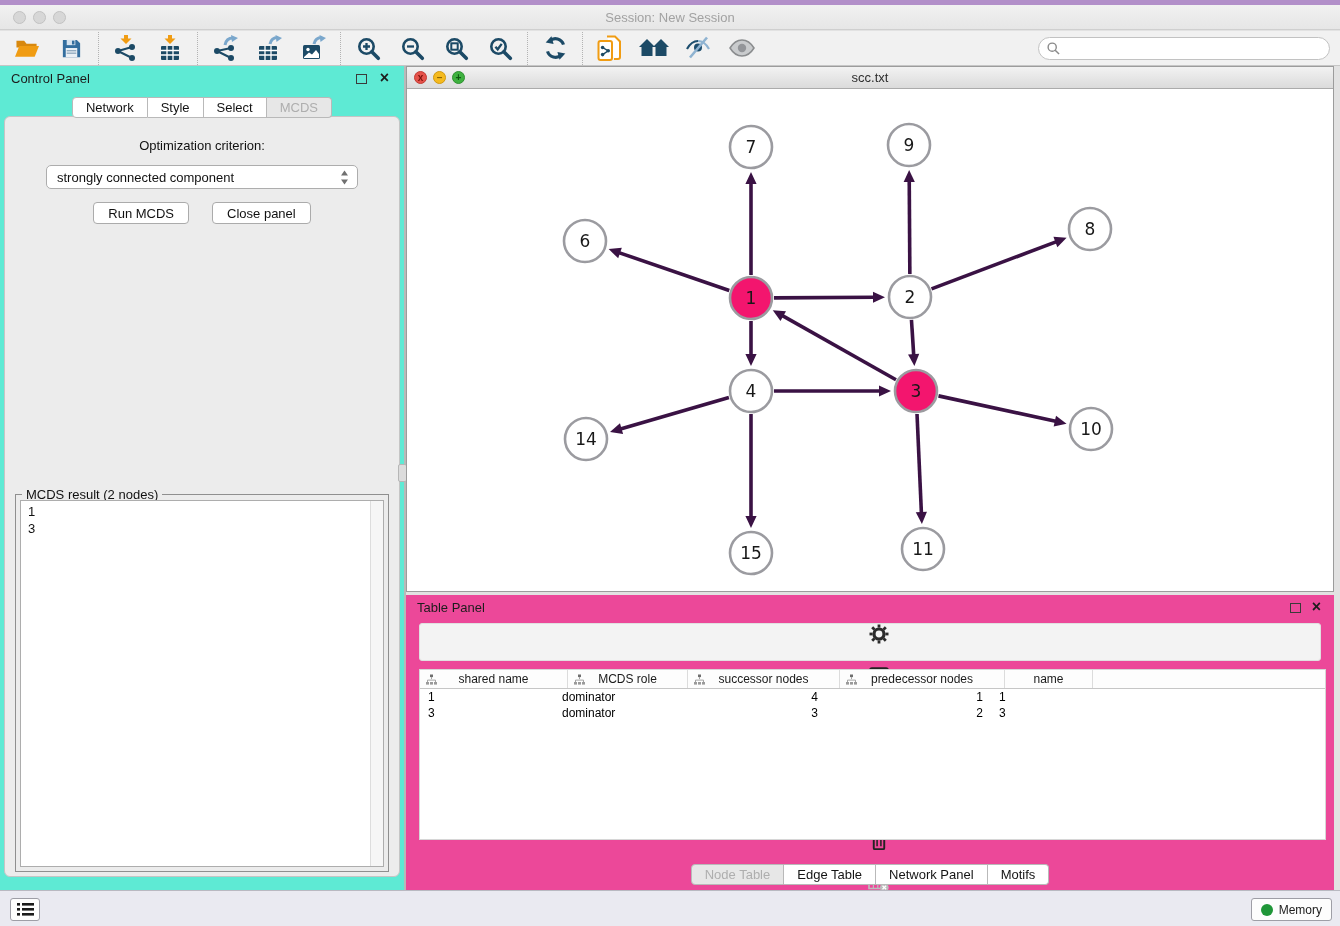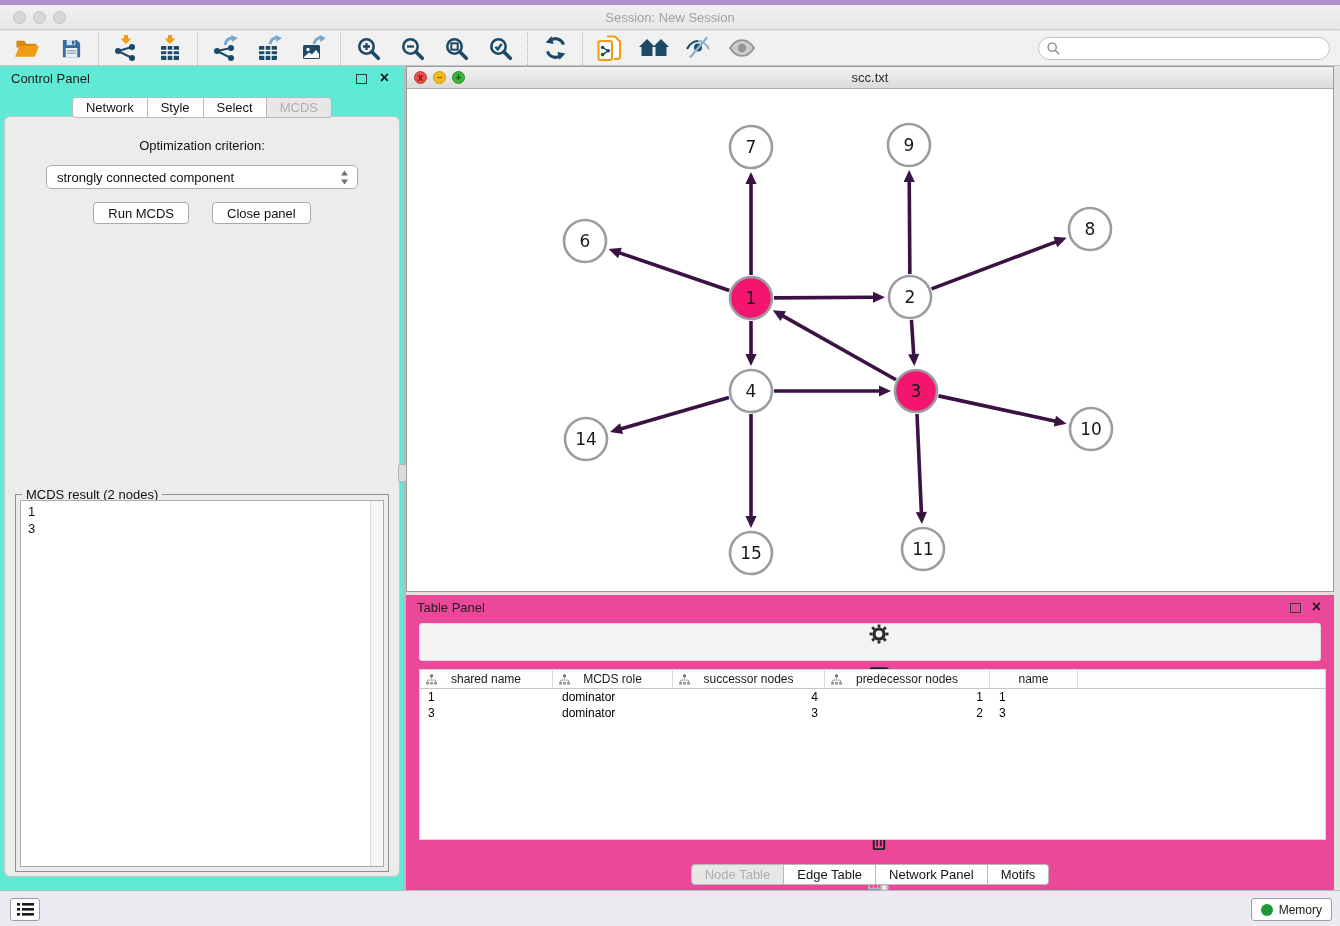--- a/index.html
+++ b/index.html
@@ -75,21 +75,21 @@
   .tpanel .float-icon { right:33px; } .tpanel .close-icon { right:13px; }
   .tp-toolbar { margin:4px 13px 0 13px; height:38px; background:#F3F3F3; border:1px solid #E0E0E0;
     border-radius:3px; display:flex; align-items:center; gap:23px; padding-left:17px;flex-direction:column; }
   .tpi { background:none; border:none; display:flex; align-items:center; justify-content:center; cursor:pointer; height:30px; }
   .fx { font-family:"DejaVu Serif", serif; font-style:italic; font-size:19px; color:#BDBDBD; }
   .ttable { position:relative; margin:8px 8px 0 13px; height:171px; background:#fff; border:1px solid #D6D6D6; overflow:hidden; }
   .thead { display:flex; height:19px; border-bottom:1px solid #C6C6C6; background:#FDFDFD; }
   .th { position:relative; border-right:1px solid #DCDCDC; display:flex; align-items:center;
     justify-content:center; font-size:12px; color:#1A1A1A; }
   .th .tree { position:absolute; left:6px; top:4px; }
-  .th:nth-child(1){width:133px;} .th:nth-child(2){width:120px;} .th:nth-child(3){width:152px;}
+  .th:nth-child(1){width:148px;} .th:nth-child(2){width:120px;} .th:nth-child(3){width:152px;}
   .th:nth-child(4){width:165px;} .th:nth-child(5){width:88px;}
   .trow { display:flex; height:16px; font-size:12px; color:#000; align-items:center; }
   .tcell { overflow:hidden; white-space:nowrap; }
   .tcell.l { text-align:left; padding-left:8px; }
   .tcell.r { text-align:right; padding-right:8px; }
   .tp-tabs { position:absolute; bottom:5px; left:0; right:0; display:flex; justify-content:center; }
   
   .statusbar { position:absolute; bottom:0; left:0; right:0; height:36px; background:#EAEAF1; border-top:1px solid #B9B9C1; }
   .list-btn { position:absolute; left:10px; top:7px; width:30px; height:23px; background:#FDFDFD;
     border:1px solid #9E9EA6; border-radius:3px; display:flex; align-items:center; justify-content:center; cursor:pointer; }

